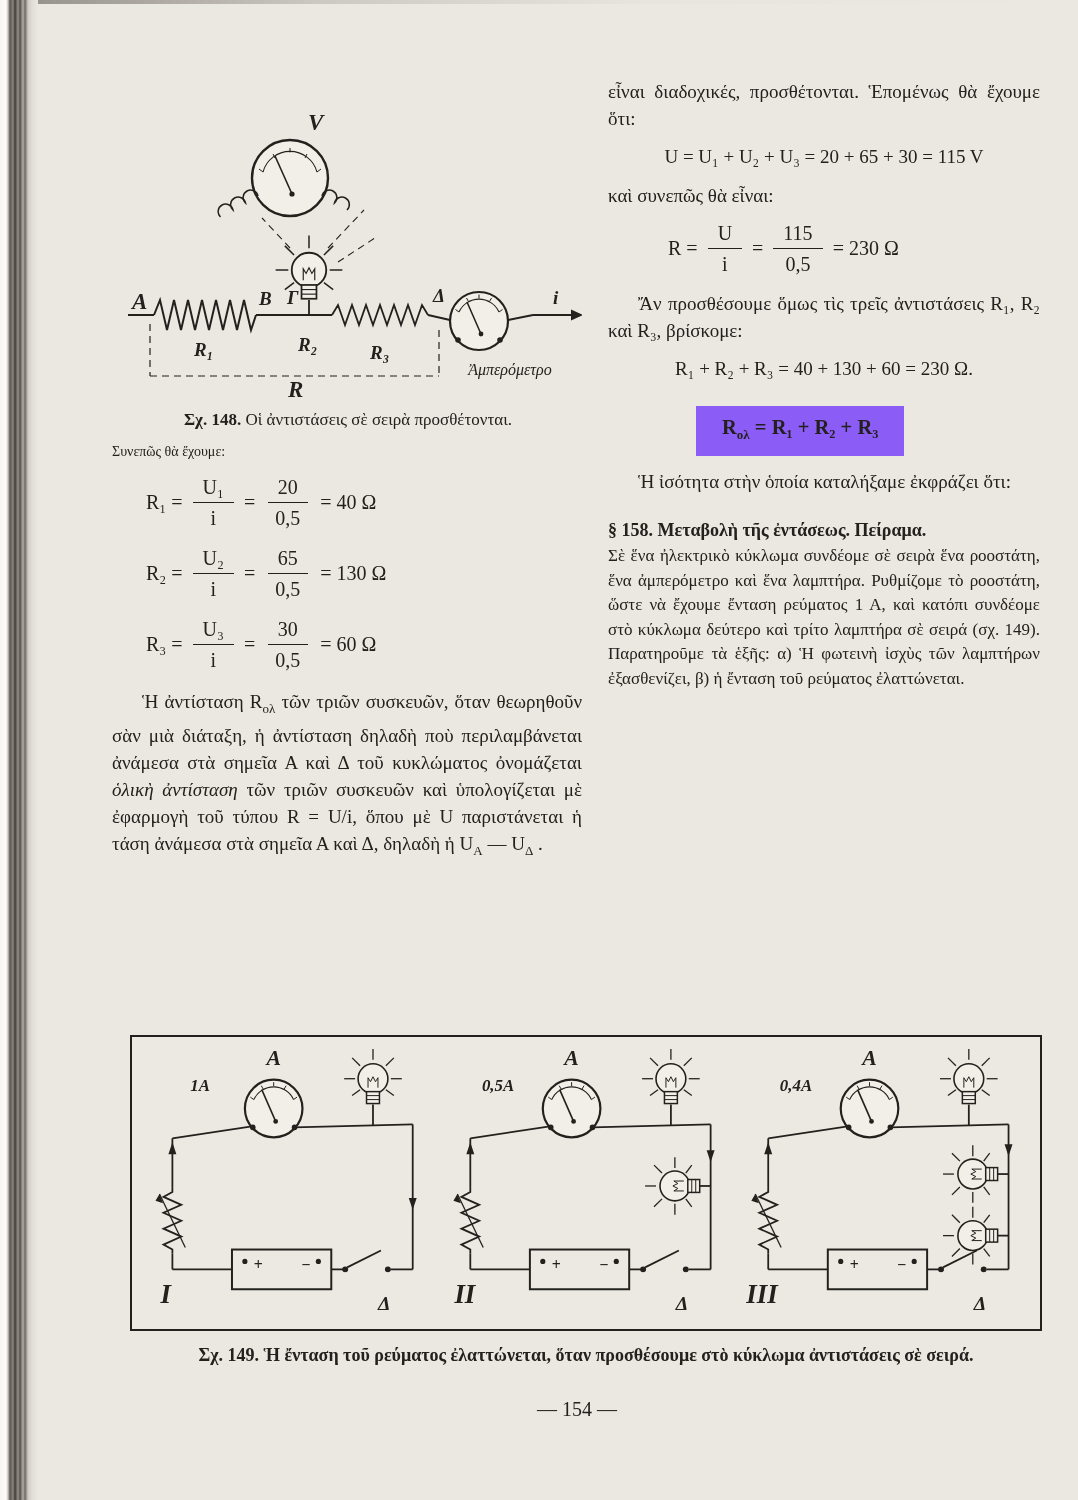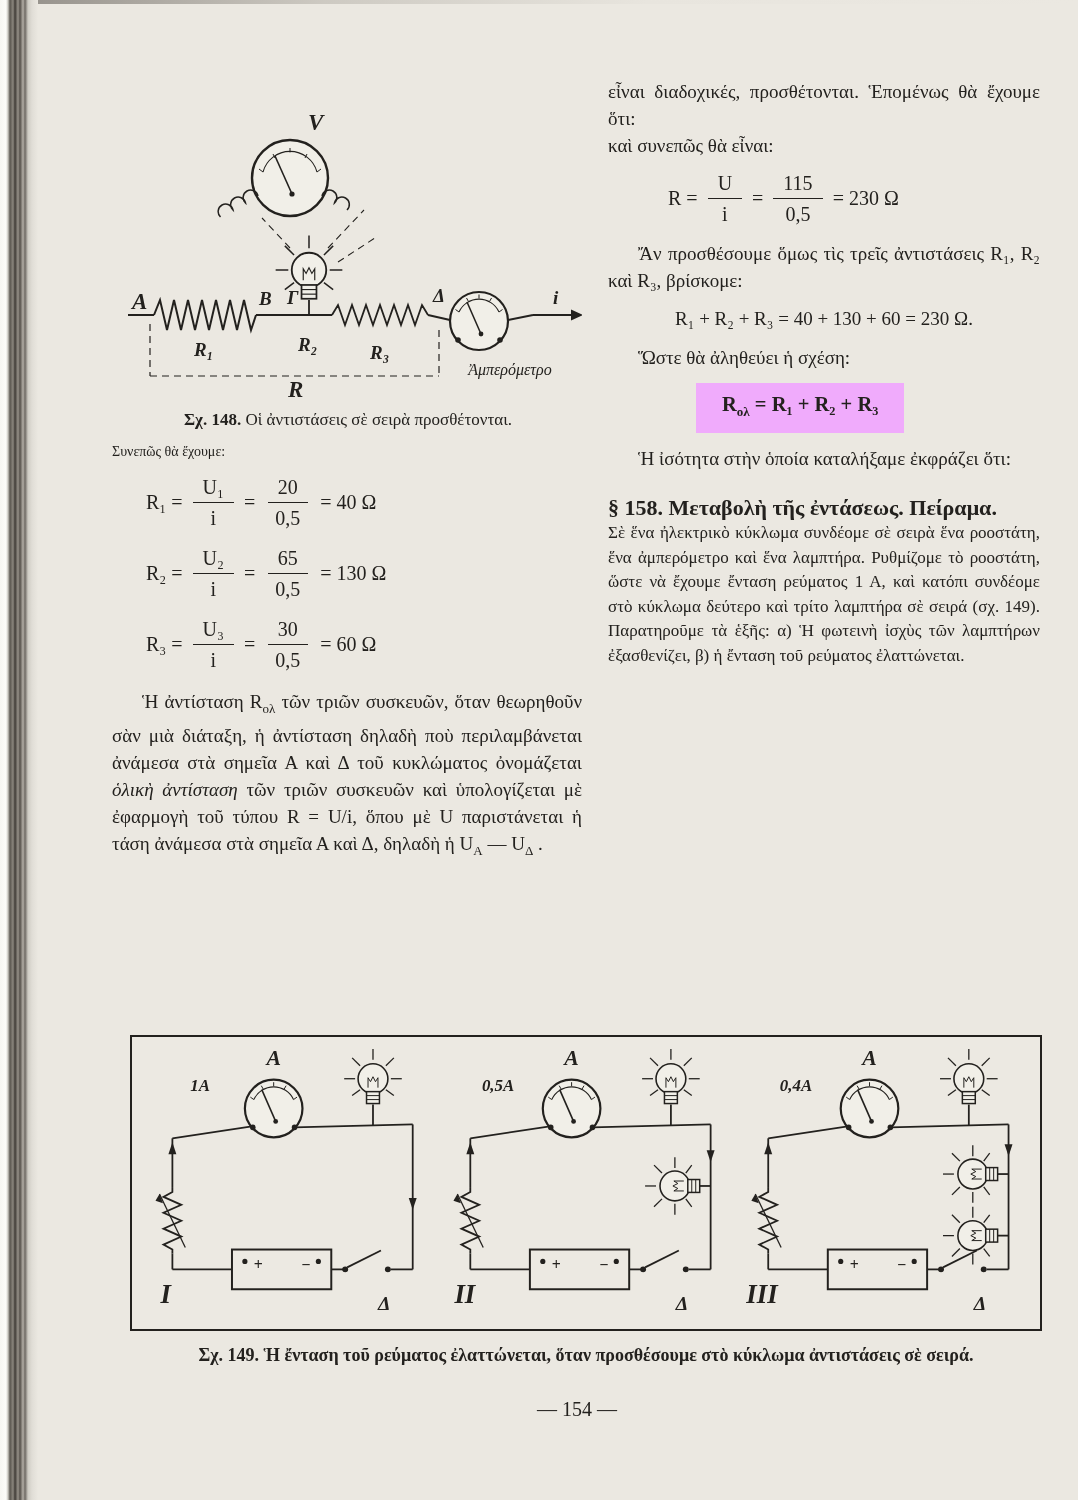--- a/index.html
+++ b/index.html
@@ -49,29 +49,29 @@
     display:flex;align-items:center;gap:10px;
   }
   .frac{display:inline-flex;flex-direction:column;align-items:center;line-height:24px;}
   .frac .num{padding:0 10px 3px;border-bottom:1.7px solid #23211e;}
   .frac .den{padding:3px 10px 0;}
 
   .eqline{font-size:19px;margin:14px 0 14px 0;text-align:center;}
   .rc-eqrow{margin:12px 0 14px 60px;}
 
   .formula-box{
-    background:#f0abfc;
+    background:#8b5cf6;
     margin:12px 0 12px 88px;
     padding:9px 26px;
     display:inline-block;
     font-weight:bold;font-size:20.5px;
     line-height:24px;
   }
   .bold-para{font-weight:bold;font-size:19px;line-height:28px;text-align:justify;margin-top:14px;}
-  .section-heading{font-weight:bold;font-size:22px;line-height:27px;margin-top:22px;}
+  .section-heading{font-weight:bold;font-size:18px;line-height:27px;margin-top:22px;}
   .section-body{font-size:17px;line-height:24.5px;text-align:justify;}
   .mt8{margin-top:8px;}
 
   
   .fig149-wrap{position:absolute;left:130px;top:1035px;width:912px;}
   .fig149-box{border:2px solid #23211e;background:#ece9e2;padding:2px 2px 0 2px;}
   .fig149-caption{font-size:18px;font-weight:bold;text-align:center;margin-top:14px;}
 
   .page-num{
     position:absolute;top:1398px;left:112px;width:930px;
@@ -238,20 +238,21 @@
       <span>= 60  Ω</span>
     </div>
 
     <p class="body ind mt8"><span>Ἡ ἀντίσταση R</span><sub>ολ</sub><span> τῶν τριῶν συσκευῶν, ὅταν θεωρηθοῦν σὰν μιὰ διάταξη, ἡ ἀντίσταση δηλαδὴ ποὺ περιλαμβάνεται ἀνάμεσα στὰ σημεῖα Α καὶ Δ τοῦ κυκλώματος ὀνομάζεται </span><em>ὁλικὴ ἀντίσταση</em><span> τῶν τριῶν συσκευῶν καὶ ὑπολογίζεται μὲ ἐφαρμογὴ τοῦ τύπου R = U/i, ὅπου μὲ U παριστάνεται ἡ τάση ἀνάμεσα στὰ σημεῖα Α καὶ Δ, δηλαδὴ ἡ U</span><sub>Α</sub><span> — U</span><sub>Δ</sub><span> .</span></p>
 
   </div>
 
   <div class="col-right">
     <p class="body">εἶναι διαδοχικές, προσθέτονται. Ἑπομένως θὰ ἔχουμε ὅτι:</p>
 
+    <p class="eqline">U = U₁ + U₂ + U₃ = 20 + 65 + 30 = 115 V</p>
 
     <p class="body">καὶ συνεπῶς θὰ εἶναι:</p>
 
     <div class="eqrow rc-eqrow">
       <span>R =</span>
       <span class="frac">
           <span class="num">U</span>
           <span class="den">i</span>
         </span>
       <span>=</span>
@@ -259,21 +260,20 @@
           <span class="num">115</span>
           <span class="den">0,5</span>
         </span>
       <span>= 230 Ω</span>
     </div>
 
     <p class="body ind">Ἄν προσθέσουμε ὅμως τὶς τρεῖς ἀντιστάσεις R₁, R₂ καὶ R₃, βρίσκομε:</p>
 
     <p class="eqline">R₁ + R₂ + R₃ = 40 + 130 + 60 = 230 Ω.</p>
 
-    <p class="body ind">Ὥστε θὰ ἀληθεύει ἡ σχέση:</p>
 
     <div>
       <div class="formula-box"><span>R</span><sub>ολ</sub><span> = R₁ + R₂ + R₃</span></div>
     </div>
 
     <p class="body ind">Ἡ ἰσότητα στὴν ὁποία καταλήξαμε ἐκφράζει ὅτι:</p>
 
 
     <p class="section-heading">§ 158. Μεταβολὴ τῆς ἐντάσεως. Πείραμα.</p>
     <p class="section-body">Σὲ ἕνα ἠλεκτρικὸ κύκλωμα συνδέομε σὲ σειρὰ ἕνα ροοστάτη, ἕνα ἀμπερόμετρο καὶ ἕνα λαμπτήρα. Ρυθμίζομε τὸ ροοστάτη, ὥστε νὰ ἔχουμε ἔνταση ρεύματος 1 Α, καὶ κατόπι συνδέομε στὸ κύκλωμα δεύτερο καὶ τρίτο λαμπτήρα σὲ σειρά (σχ. 149). Παρατηροῦμε τὰ ἑξῆς: α) Ἡ φωτεινὴ ἰσχὺς τῶν λαμπτήρων ἐξασθενίζει, β) ἡ ἔνταση τοῦ ρεύματος ἐλαττώνεται.</p>

